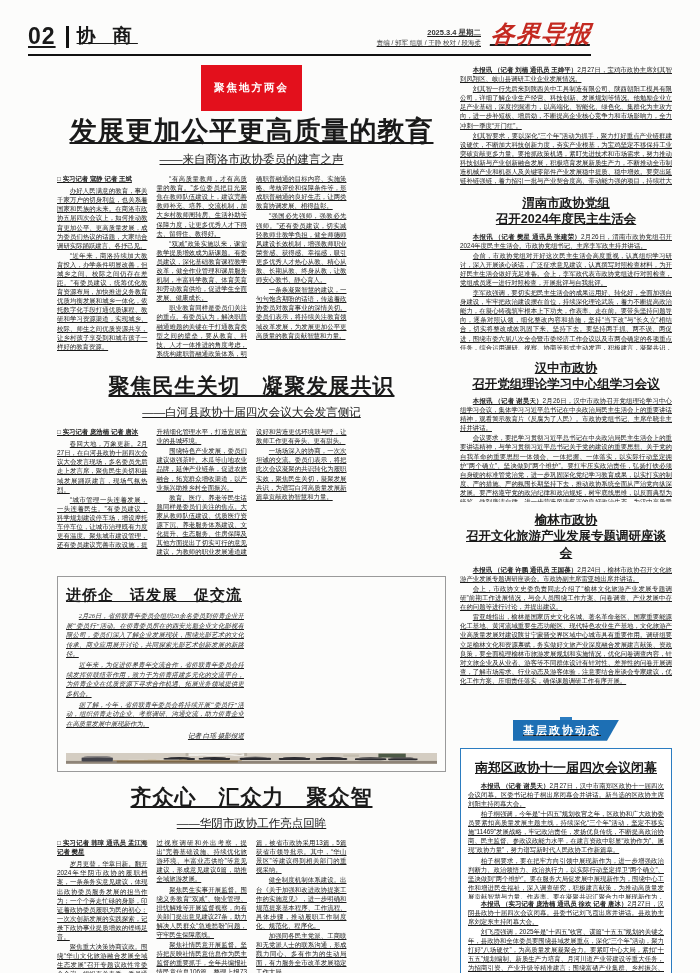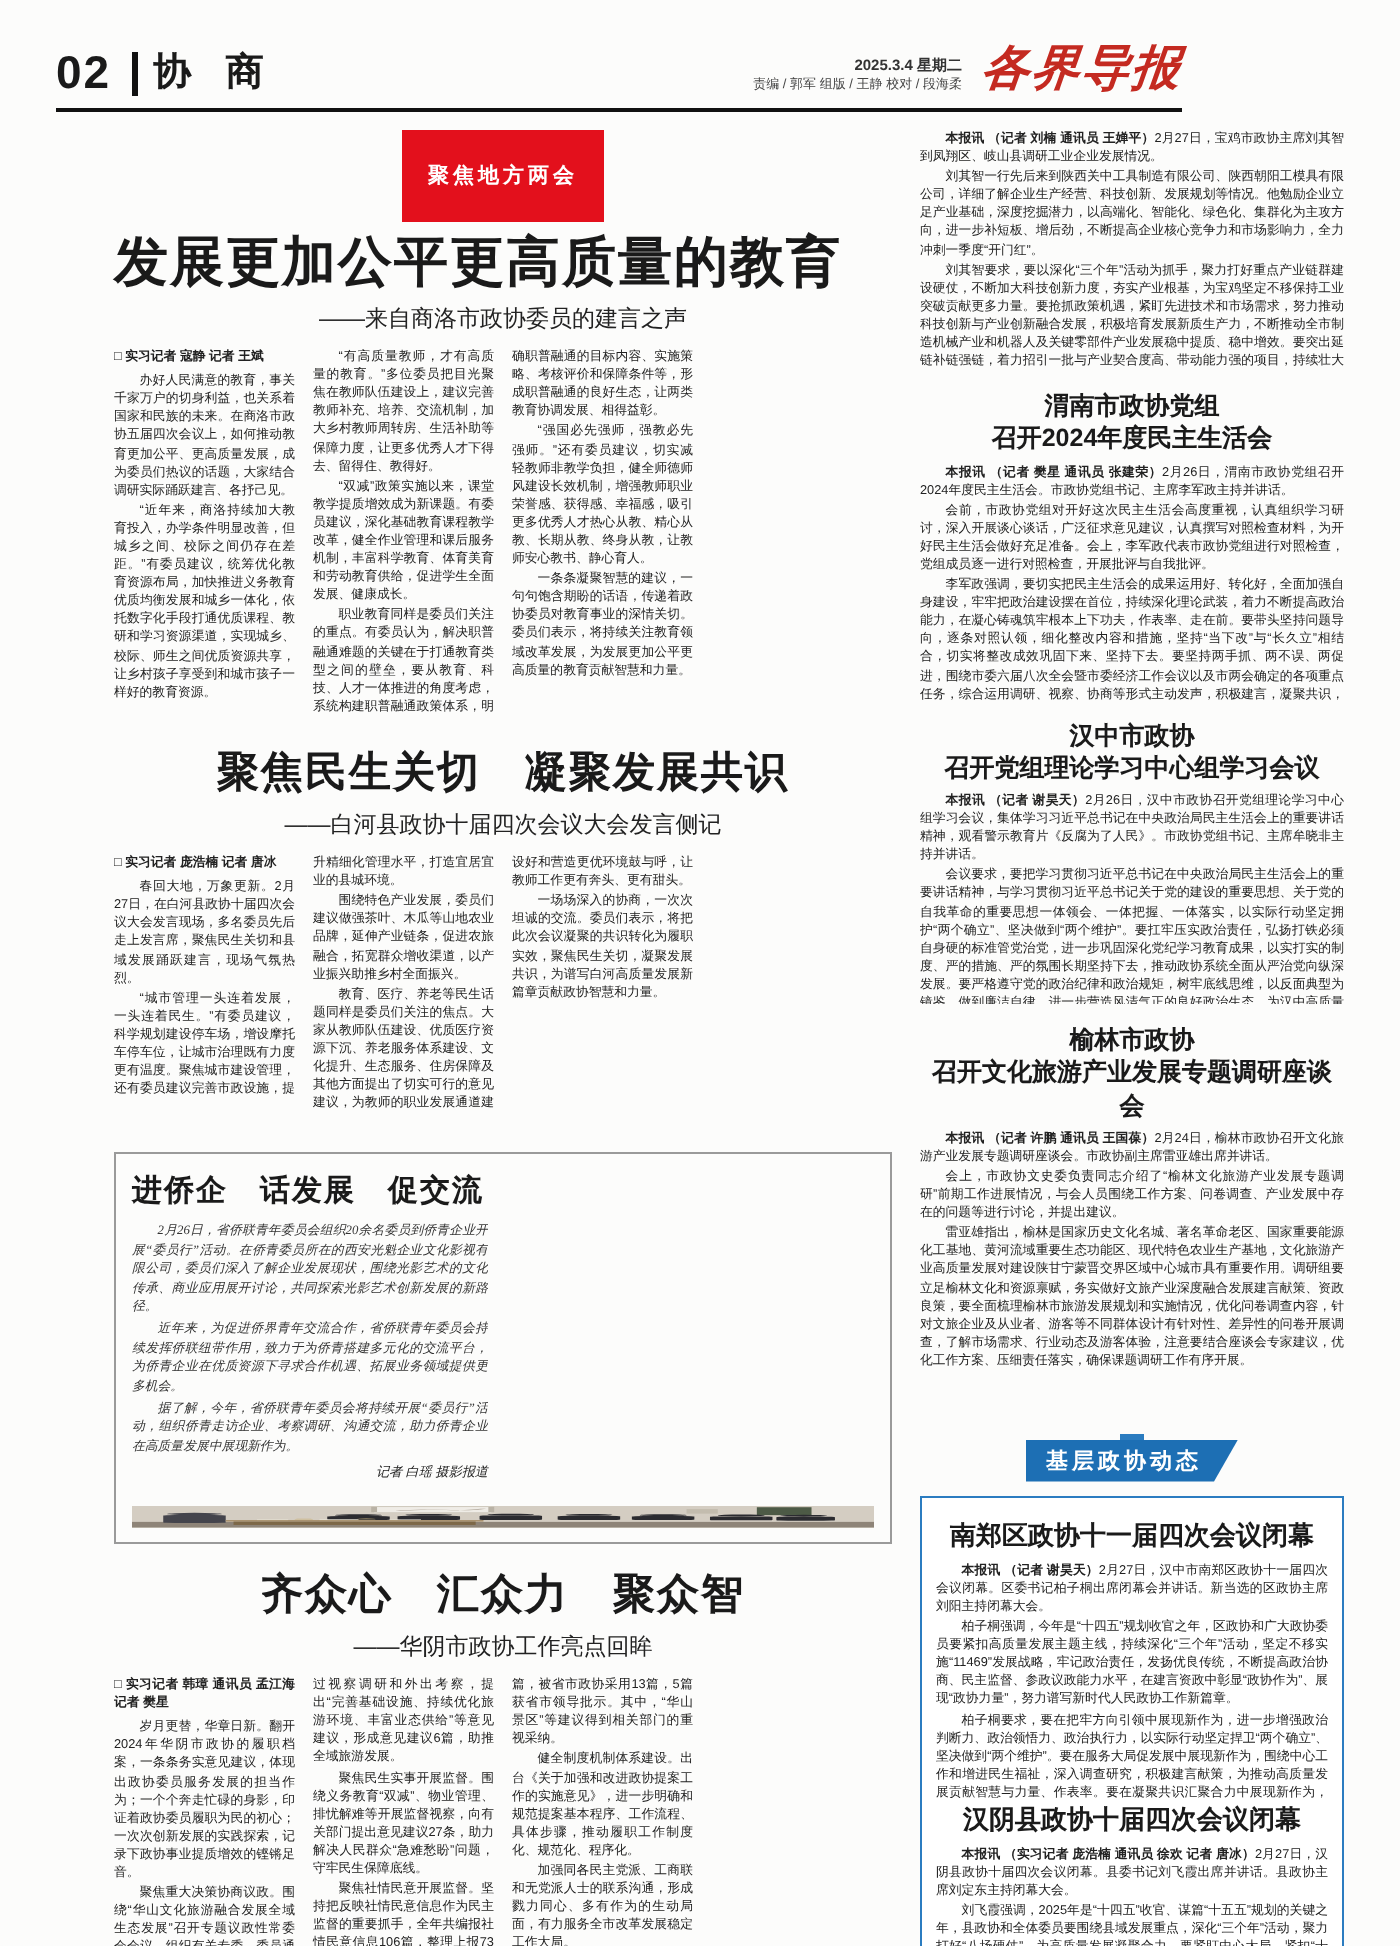--- a/index.html
+++ b/index.html
@@ -1,18 +1,18 @@
 <!DOCTYPE html>
 <html><head>
 <meta charset="utf-8">
 <style>
   *{margin:0;padding:0;box-sizing:border-box;}
   html,body{width:700px;height:973px;}
   body{background:#fcfcfb;color:#1a1a1a;font-family:"Liberation Sans",sans-serif;overflow:hidden;}
-  .page{width:619px;height:973px;padding:16px 28px 6px 28px;}
+  .page{width:619px;height:973px;padding:16px 28px 6px 28px;text-decoration:underline;}
 
   
   .hdr{display:flex;align-items:flex-end;height:34px;}
   .pageno{font-size:23px;font-weight:bold;letter-spacing:1px;}
   .hdr-div{width:3px;height:22px;background:#111;margin:0 8px 2px 10px;}
   .section-name{font-size:19px;font-weight:900;letter-spacing:6px;padding-bottom:1px;}
   .hdr-right{margin-left:auto;display:flex;align-items:flex-end;gap:10px;justify-content:flex-end;}
   .hdr-meta{text-align:right;line-height:1.5;padding-bottom:2px;}
   .hdr-date{font-size:7.5px;font-weight:bold;color:#333;}
   .hdr-staff{font-size:6.5px;color:#444;}
@@ -27,21 +27,21 @@
   
   .bd{font-size:6.4px;line-height:1.42;color:#222;text-align:justify;overflow:hidden;}
   .bd p{text-indent:2em;margin-bottom:1px;}
   .bd p.byline{text-indent:0;font-weight:bold;margin-bottom:3px;}
   .bd b{font-weight:bold;}
   .cols4{column-count:4;column-gap:9px;column-fill:auto;}
 
   
   .badge-row{text-align:center;margin-bottom:5px;}
   .badge{display:inline-block;background:#e3101c;color:#fff;font-size:10.5px;font-weight:bold;padding:16px 13px;letter-spacing:2px;}
-  .lead-title{font-size:27px;font-weight:900;letter-spacing:1px;line-height:1.15;}
+  .lead-title{font-size:27px;font-weight:900;text-align:center;letter-spacing:1px;line-height:1.15;}
   .sub-title{font-size:11.5px;text-align:center;color:#222;margin-top:5px;margin-bottom:7px;}
   .lead-bd{height:188px;}
 
   
   .mid-art{margin-top:10px;}
   .mid-title{font-size:21px;font-weight:900;text-align:center;letter-spacing:1px;}
   .mid-bd{height:140px;}
   .bot-art{margin-top:11px;}
   .bot-bd{height:146px;}
 
@@ -234,21 +234,20 @@
       <div class="blue-box">
         <article>
           <h3 class="bx-title">南郑区政协十一届四次会议闭幕</h3>
           <div class="bd bx-bd bx-bd1">
             <p><b>本报讯 （记者 谢昊天）</b><span>2月27日，汉中市南郑区政协十一届四次会议闭幕。区委书记柏子桐出席闭幕会并讲话。新当选的区政协主席刘阳主持闭幕大会。</span></p>
             <p>柏子桐强调，今年是“十四五”规划收官之年，区政协和广大政协委员要紧扣高质量发展主题主线，持续深化“三个年”活动，坚定不移实施“11469”发展战略，牢记政治责任，发扬优良传统，不断提高政治协商、民主监督、参政议政能力水平，在建言资政中彰显“政协作为”、展现“政协力量”，努力谱写新时代人民政协工作新篇章。</p>
             <p>柏子桐要求，要在把牢方向引领中展现新作为，进一步增强政治判断力、政治领悟力、政治执行力，以实际行动坚定捍卫“两个确立”、坚决做到“两个维护”。要在服务大局促发展中展现新作为，围绕中心工作和增进民生福祉，深入调查研究，积极建言献策，为推动高质量发展贡献智慧与力量、作表率。要在凝聚共识汇聚合力中展现新作为，始终把加强思想政治引领、广泛凝聚共识作为履职工作的中心环节，寻求最大公约数，画出最大同心圆。</p>
           </div>
         </article>
         <article>
-          <h3 class="bx-title">汉阴县政协十届四次会议闭幕</h3>
           <div class="bd bx-bd bx-bd2">
             <p><b>本报讯 （实习记者 庞浩楠 通讯员 徐欢 记者 唐冰）</b><span>2月27日，汉阴县政协十届四次会议闭幕。县委书记刘飞霞出席并讲话。县政协主席刘定东主持闭幕大会。</span></p>
             <p>刘飞霞强调，2025年是“十四五”收官、谋篇“十五五”规划的关键之年，县政协和全体委员要围绕县域发展重点，深化“三个年”活动，聚力打好“八场硬仗”，为高质量发展凝聚合力。要紧盯中心大局，紧扣“十五五”规划编制、新质生产力培育、月河川道产业带建设等重大任务，为招商引资、产业升级等精准建言；围绕富硒产业集群、乡村振兴、数字经济等领域改革，助力重点领域提质增效；深化协商民主，凝聚发展共识。</p>
 
           </div>
         </article>
       </div>
 
     </aside>
   </main>

